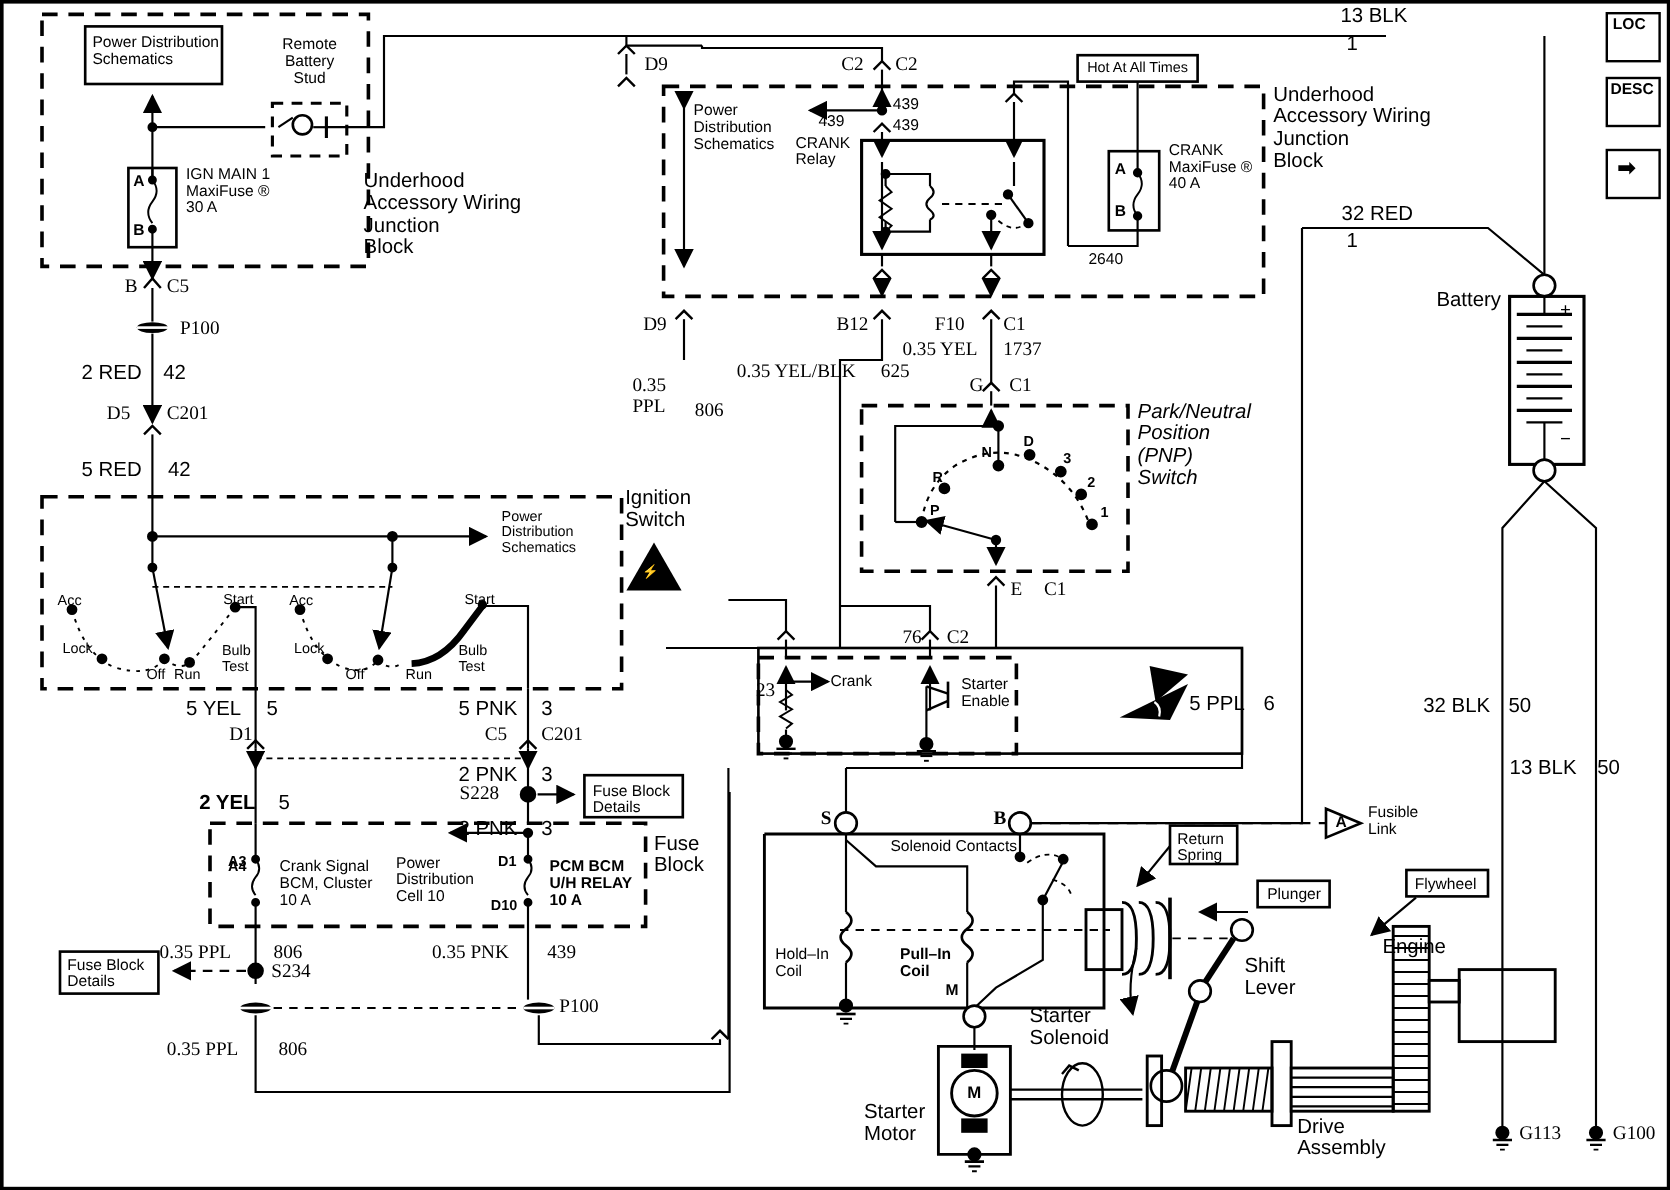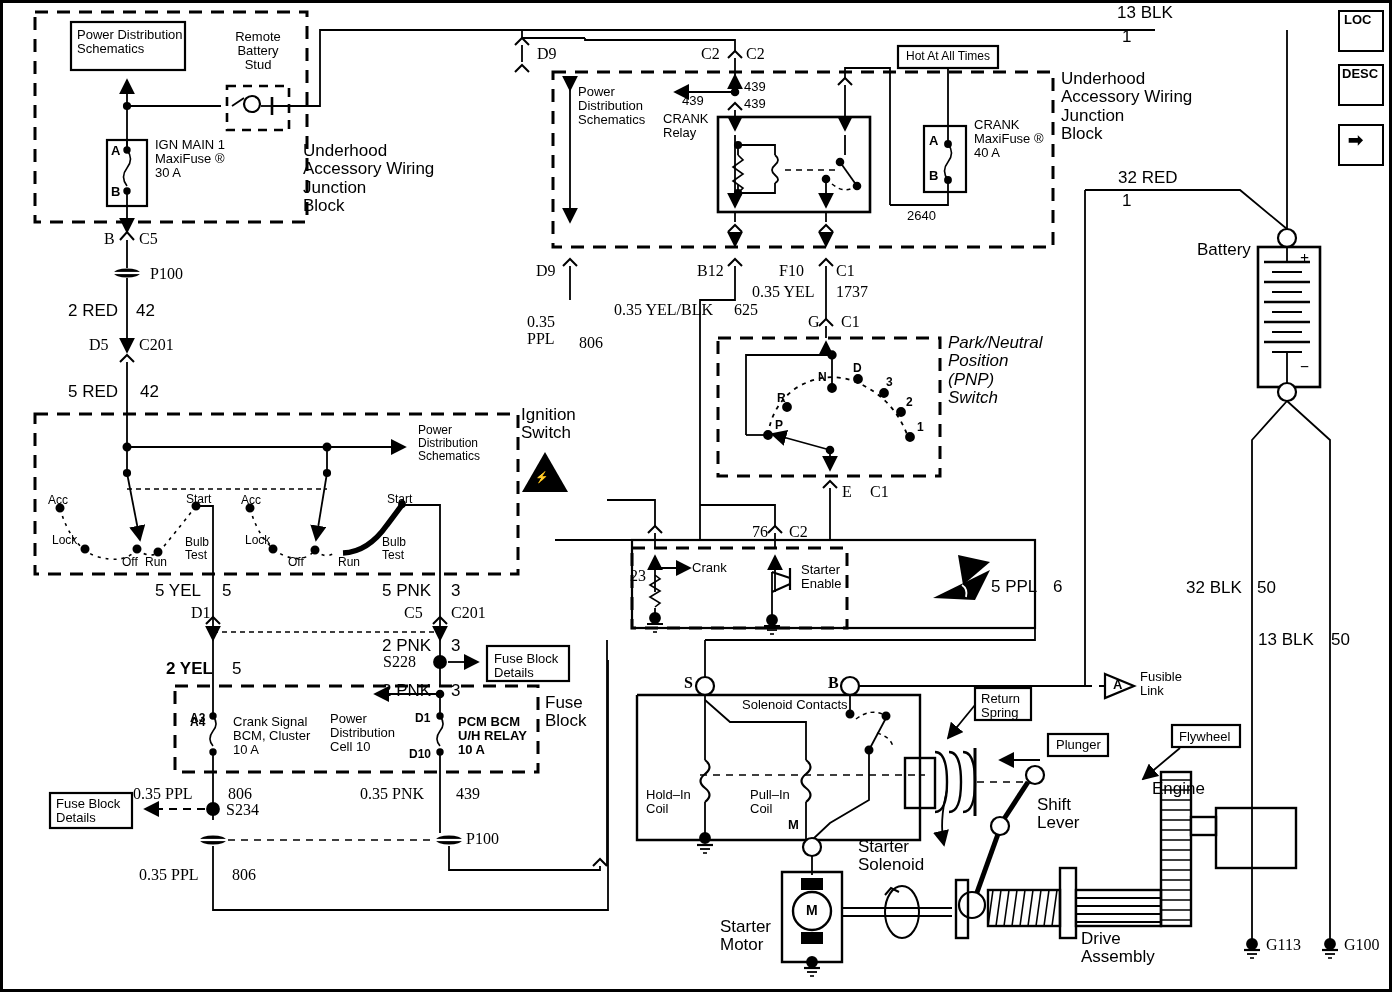--- a/index.html
+++ b/index.html
@@ -602,21 +602,21 @@
 <span class="lbl f17" style="left:1331px;top:631px;">50</span>
 <span class="lbl f16" style="left:1266px;top:936px;">G113</span>
 <span class="lbl f16" style="left:1344px;top:936px;">G100</span>
 
 <span class="lbl f16 b" style="left:684px;top:674px;">S</span>
 <span class="lbl f16 b" style="left:828px;top:674px;">B</span>
 <span class="lbl f13 b" style="left:788px;top:818px;">M</span>
 <span class="lbl f13" style="left:722px;top:698px;margin-left:20px;">Solenoid Contacts</span>
 <span class="lbl f13" style="left:646px;top:788px;">Hold–In
 Coil</span>
-<span class="lbl f13" style="left:750px;top:788px;">Pull–In
+<span class="lbl f13" style="left:750px;top:788px;font-weight:bold;">Pull–In
 Coil</span>
 <span class="lbl f17" style="left:858px;top:838px;">Starter
 Solenoid</span>
 <span class="lbl f17" style="left:720px;top:918px;">Starter
 Motor</span>
 <span class="lbl f14 b" style="left:806px;top:903px;">M</span>
 <span class="lbl f13" style="left:981px;top:692px;">Return
 Spring</span>
 <span class="lbl f13" style="left:1056px;top:738px;">Plunger</span>
 <span class="lbl f17" style="left:1037px;top:796px;">Shift

